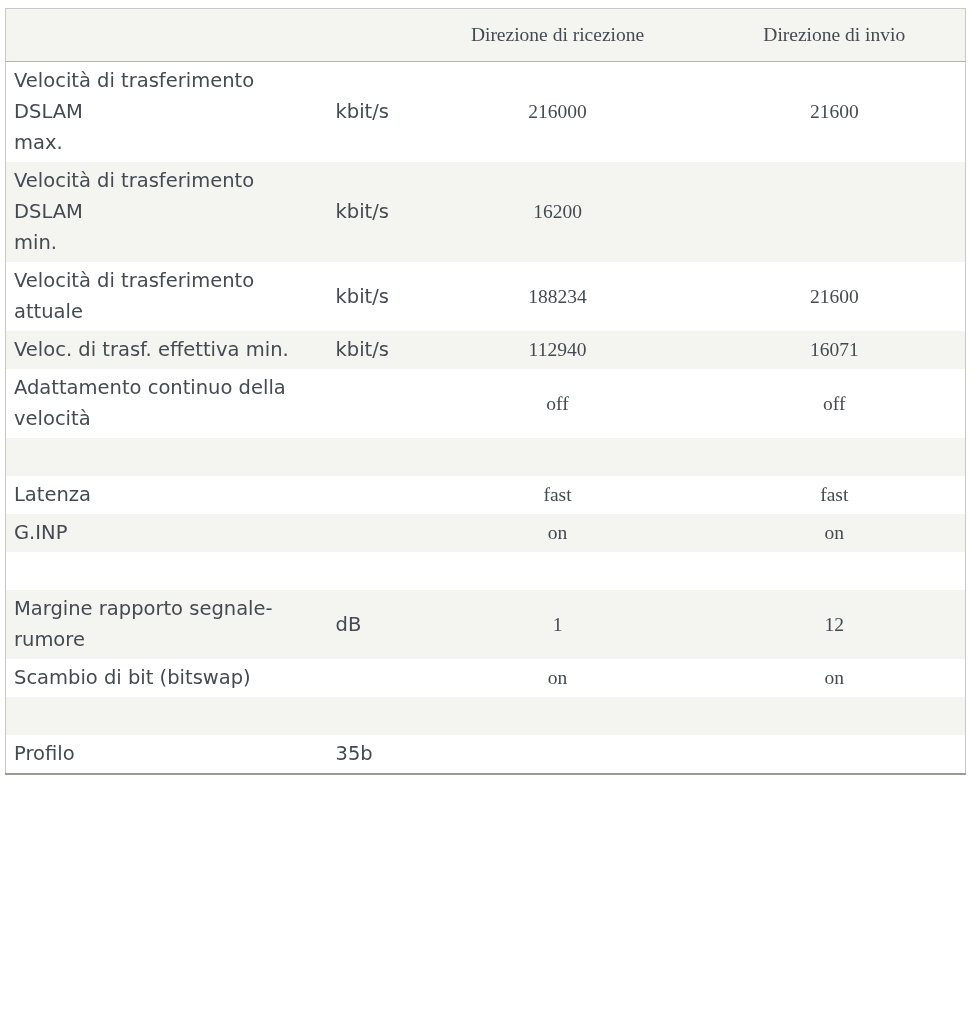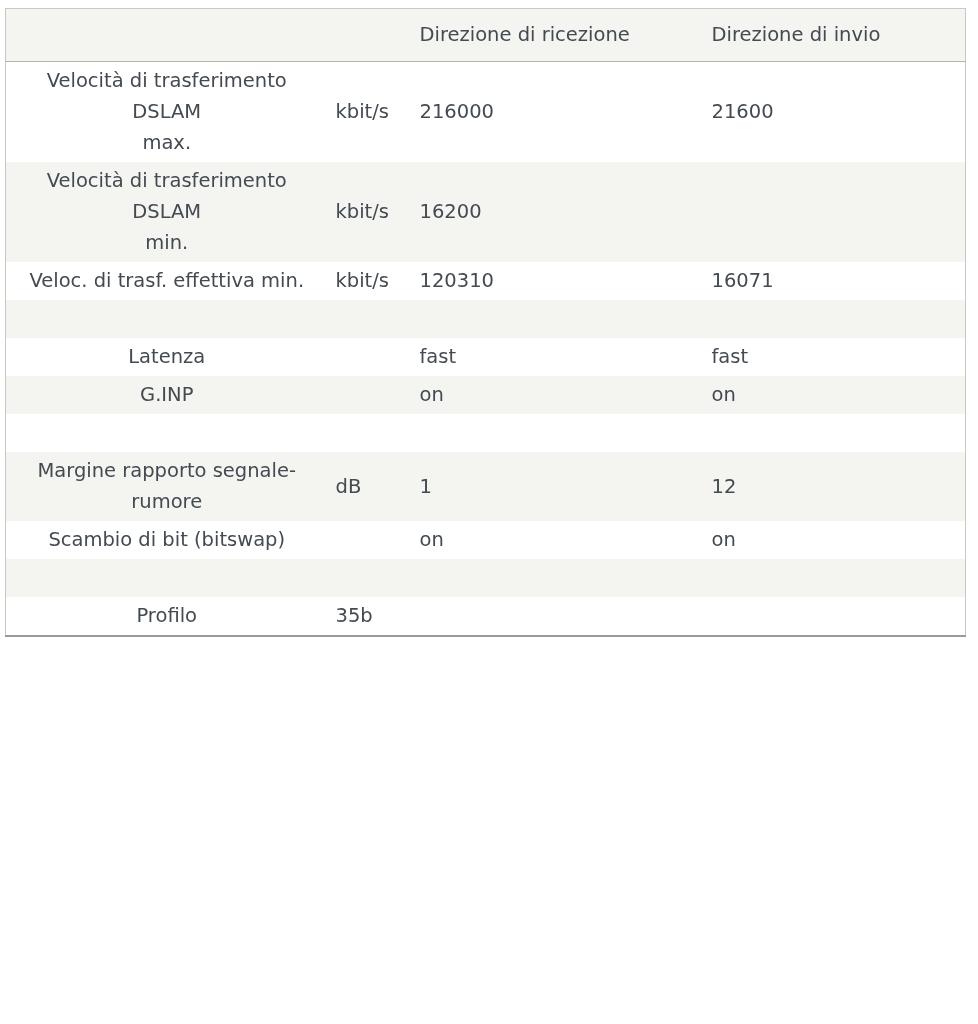--- a/index.html
+++ b/index.html
@@ -43,24 +43,23 @@
   tbody tr:nth-child(odd) td { background: #ffffff; }
 
   .col-param { width: 322px; }
   .col-unit  { width: 84px; }
   .col-rx    { width: 292px; }
   .col-tx    { width: auto; }
 
   td.param {
     white-space: pre-line;
     padding-right: 4px;
-    text-align: center;
   }
   td.unit, th.unit { padding-left: 6px; }
-  td.rx, th.rx, td.tx, th.tx { text-align: left; }
+  td.rx, th.rx, td.tx, th.tx { text-align: center; font-family: Liberation Serif, serif; }
   td.tx, th.tx { padding-right: 5px; }
 </style>
 </head>
 <body>
 
 <div class="page-wrap">
   <table class="dsl-table">
     <colgroup>
       <col class="col-param">
         <col class="col-unit">
@@ -84,24 +83,37 @@
         <td class="tx">21600</td>
       </tr>
       <tr>
         <td class="param">Velocità di trasferimento DSLAM
 min.</td>
         <td class="unit">kbit/s</td>
         <td class="rx">16200</td>
         <td class="tx"></td>
       </tr>
       <tr>
+        <td class="param">Velocità di trasferimento attuale</td>
+        <td class="unit">kbit/s</td>
+        <td class="rx">188234</td>
+        <td class="tx">21600</td>
+      </tr>
+      <tr>
         <td class="param">Veloc. di trasf. effettiva min.</td>
         <td class="unit">kbit/s</td>
-        <td class="rx">120310</td>
+        <td class="rx">112940</td>
         <td class="tx">16071</td>
+      </tr>
+      <tr>
+        <td class="param">Adattamento continuo della
+velocità</td>
+        <td class="unit"></td>
+        <td class="rx">off</td>
+        <td class="tx">off</td>
       </tr>
       <tr>
         <td class="param"></td>
         <td class="unit"></td>
         <td class="rx"></td>
         <td class="tx"></td>
       </tr>
       <tr>
         <td class="param">Latenza</td>
         <td class="unit"></td>

